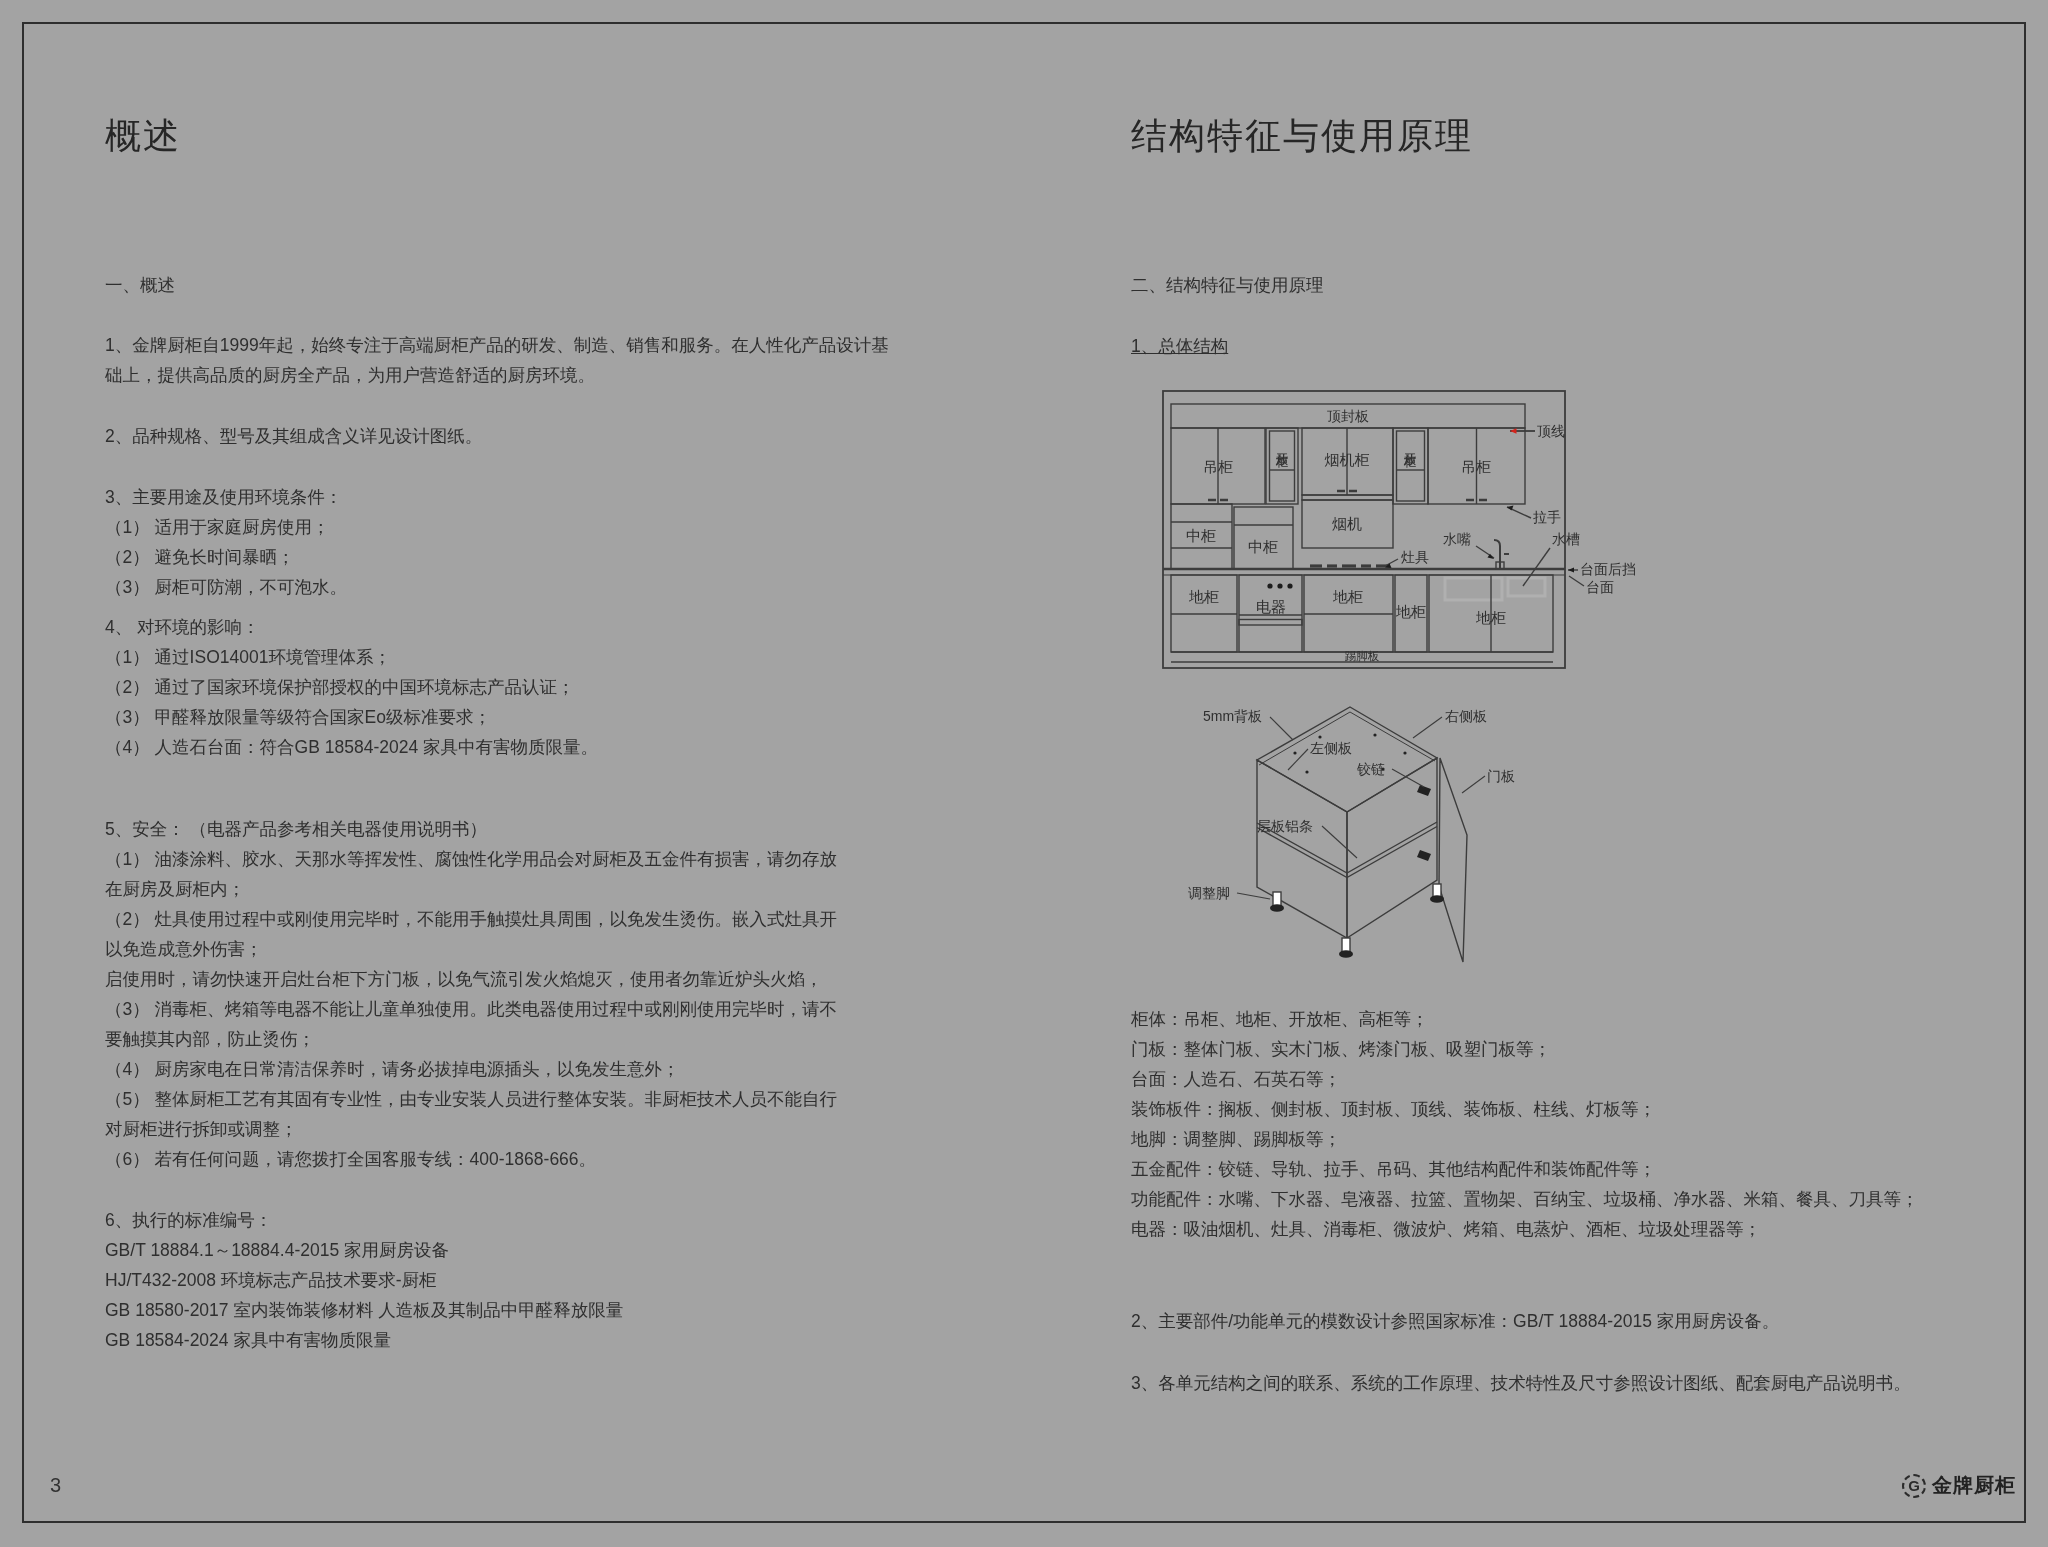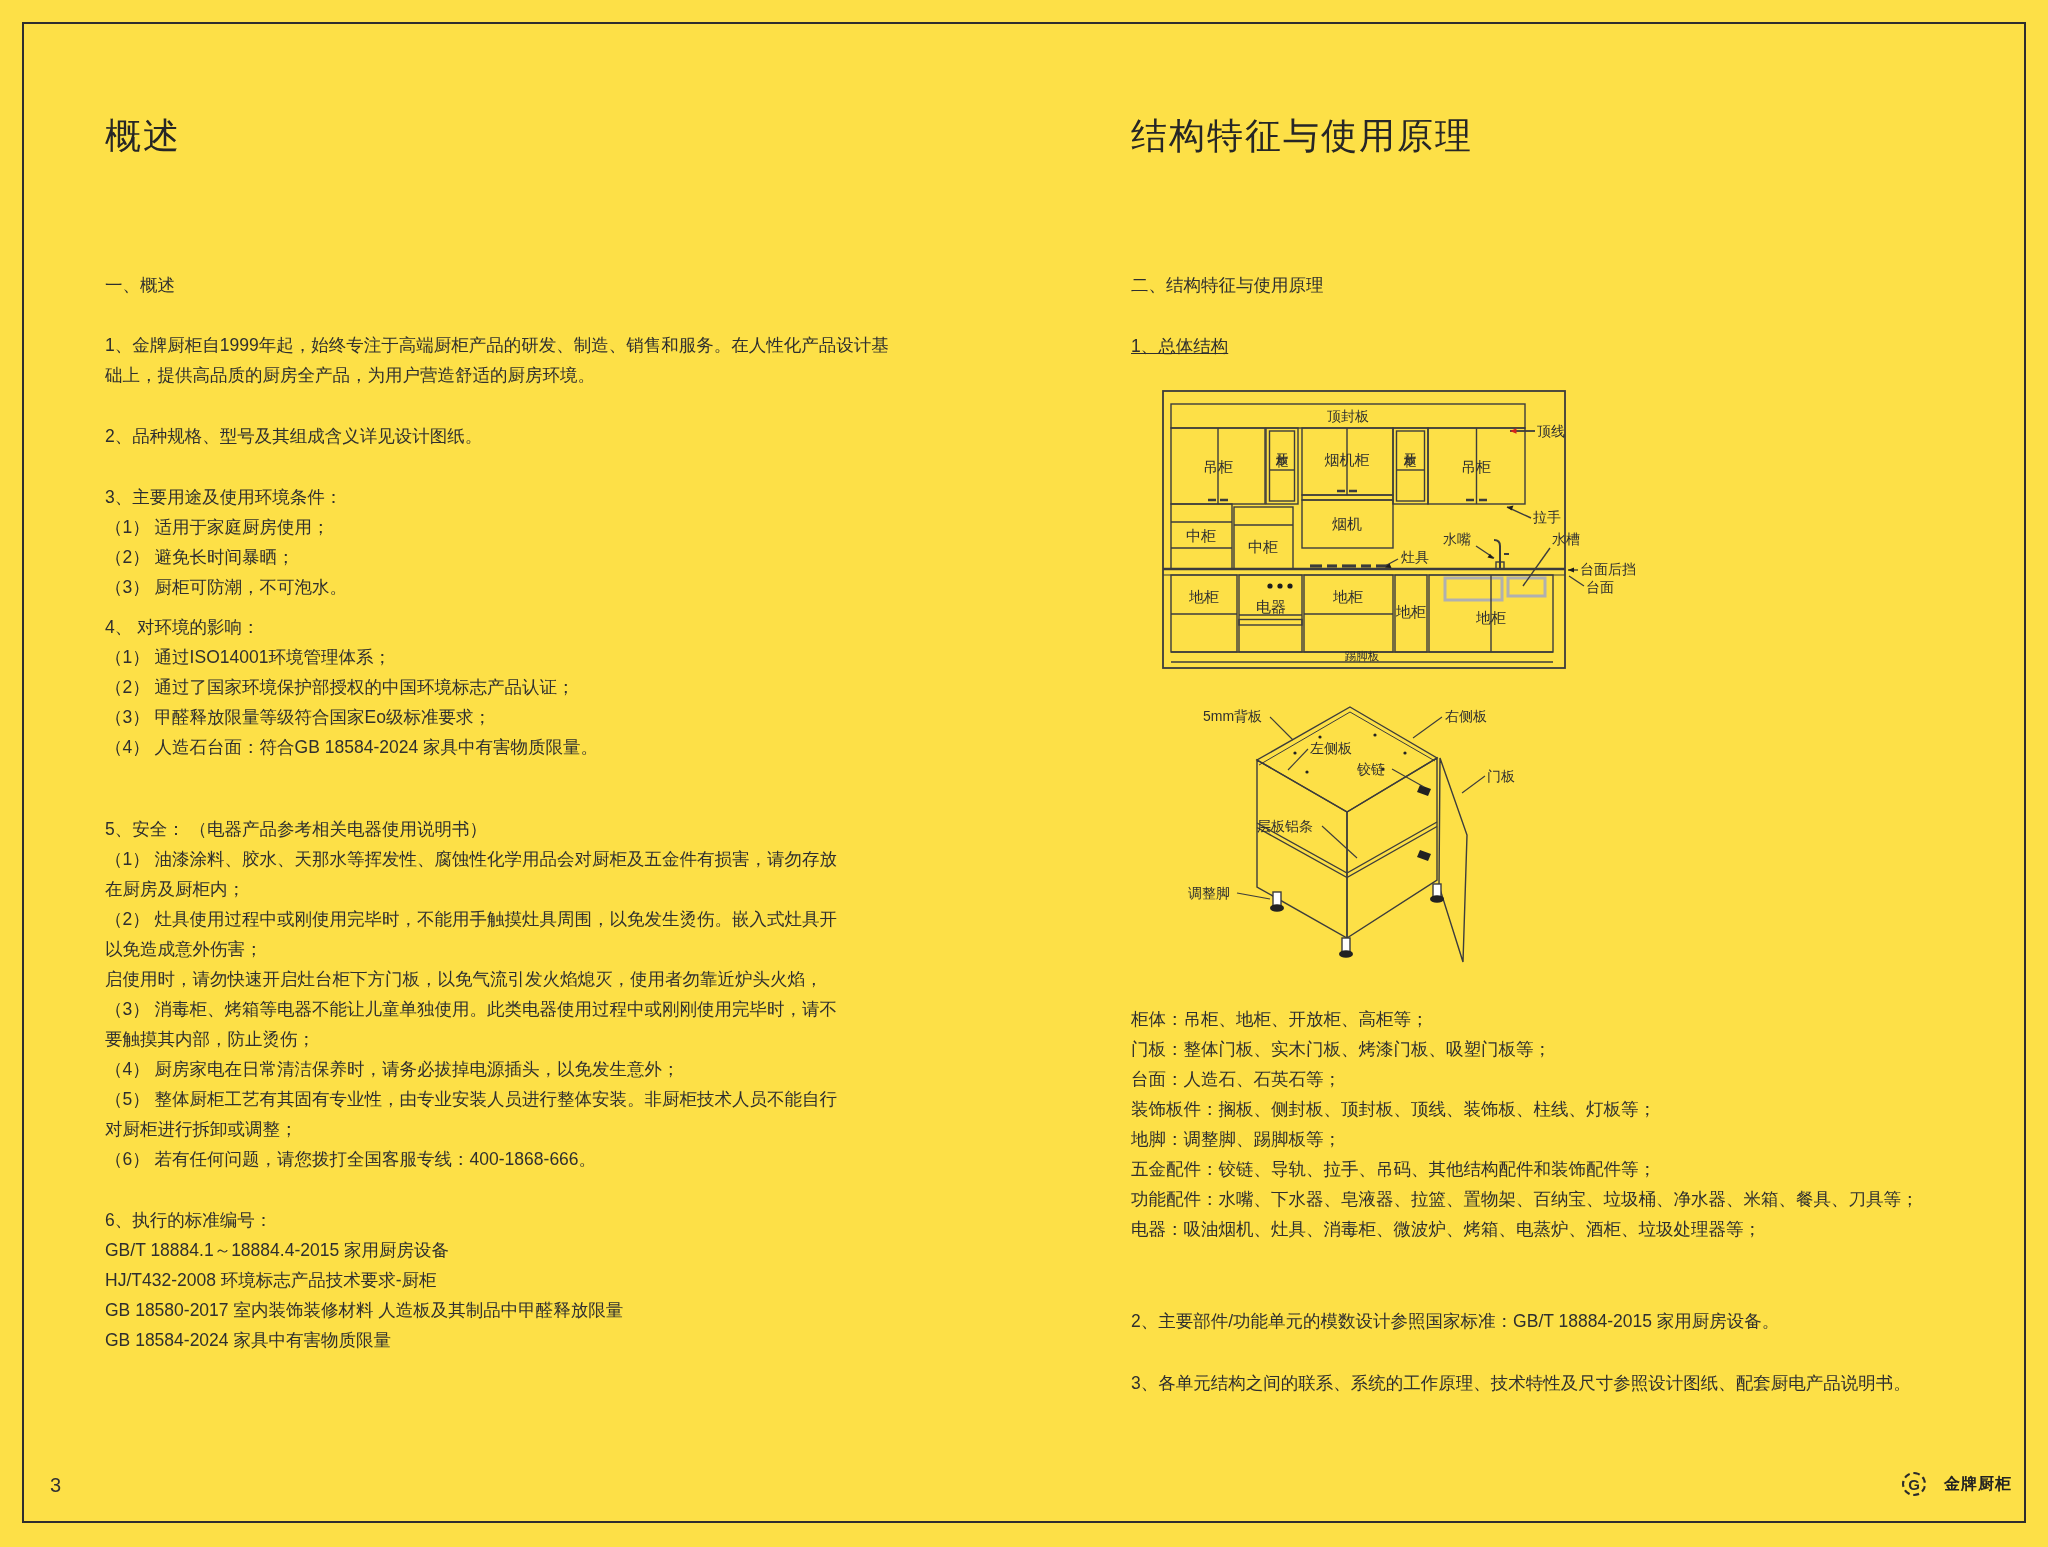--- a/index.html
+++ b/index.html
@@ -1,28 +1,28 @@
 <!DOCTYPE html>
 <html><head>
 <meta charset="utf-8">
 <style>
   html,body{margin:0;padding:0;background:#e8e8e8;}
-  .page{position:relative;width:2048px;height:1547px;background:#fde047;overflow:hidden;
+  .page{position:relative;width:2048px;height:1547px;background:#a3a3a3;overflow:hidden;
         font-family:"Liberation Sans","DejaVu Sans",sans-serif;color:#2f2f2f;}
   .page-border{position:absolute;left:22px;top:22px;width:2004px;height:1501px;
         border:2px solid #2e2e2e;box-sizing:border-box;pointer-events:none;}
   .abs{position:absolute;}
   .h1{font-size:36px;letter-spacing:2px;color:#262626;font-weight:500;line-height:48px;white-space:pre;}
   .tblock{position:absolute;}
   .tline{height:30px;line-height:30px;font-size:17.5px;white-space:pre;color:#2f2f2f;}
   .footer-num{font-size:20px;color:#333;}
   .brand{display:flex;align-items:center;gap:6px;font-weight:bold;}
   .brand .g-circle{width:24px;height:24px;border:2.5px dashed #2b2b2b;border-radius:50%;
         display:flex;align-items:center;justify-content:center;font-size:15px;font-weight:bold;color:#2b2b2b;box-sizing:border-box;}
-  .brand .brand-text{font-size:16px;color:#222;letter-spacing:1px;white-space:pre;margin-left:12px;}
+  .brand .brand-text{font-size:20px;color:#222;letter-spacing:1px;white-space:pre;}
   svg text{font-family:"Liberation Sans","DejaVu Sans",sans-serif;fill:#2f2f2f;}
   svg .lbl{font-size:14px;}
   svg .cab{font-size:15px;}
   svg .small{font-size:11.5px;}
   svg .vert{writing-mode:vertical-rl;font-size:12.5px;letter-spacing:1px;}
   svg line,svg rect.box,svg path.ln,svg polyline,svg polygon.face{stroke:#3c3c3c;fill:none;}
 </style>
 </head>
 <body>
 

